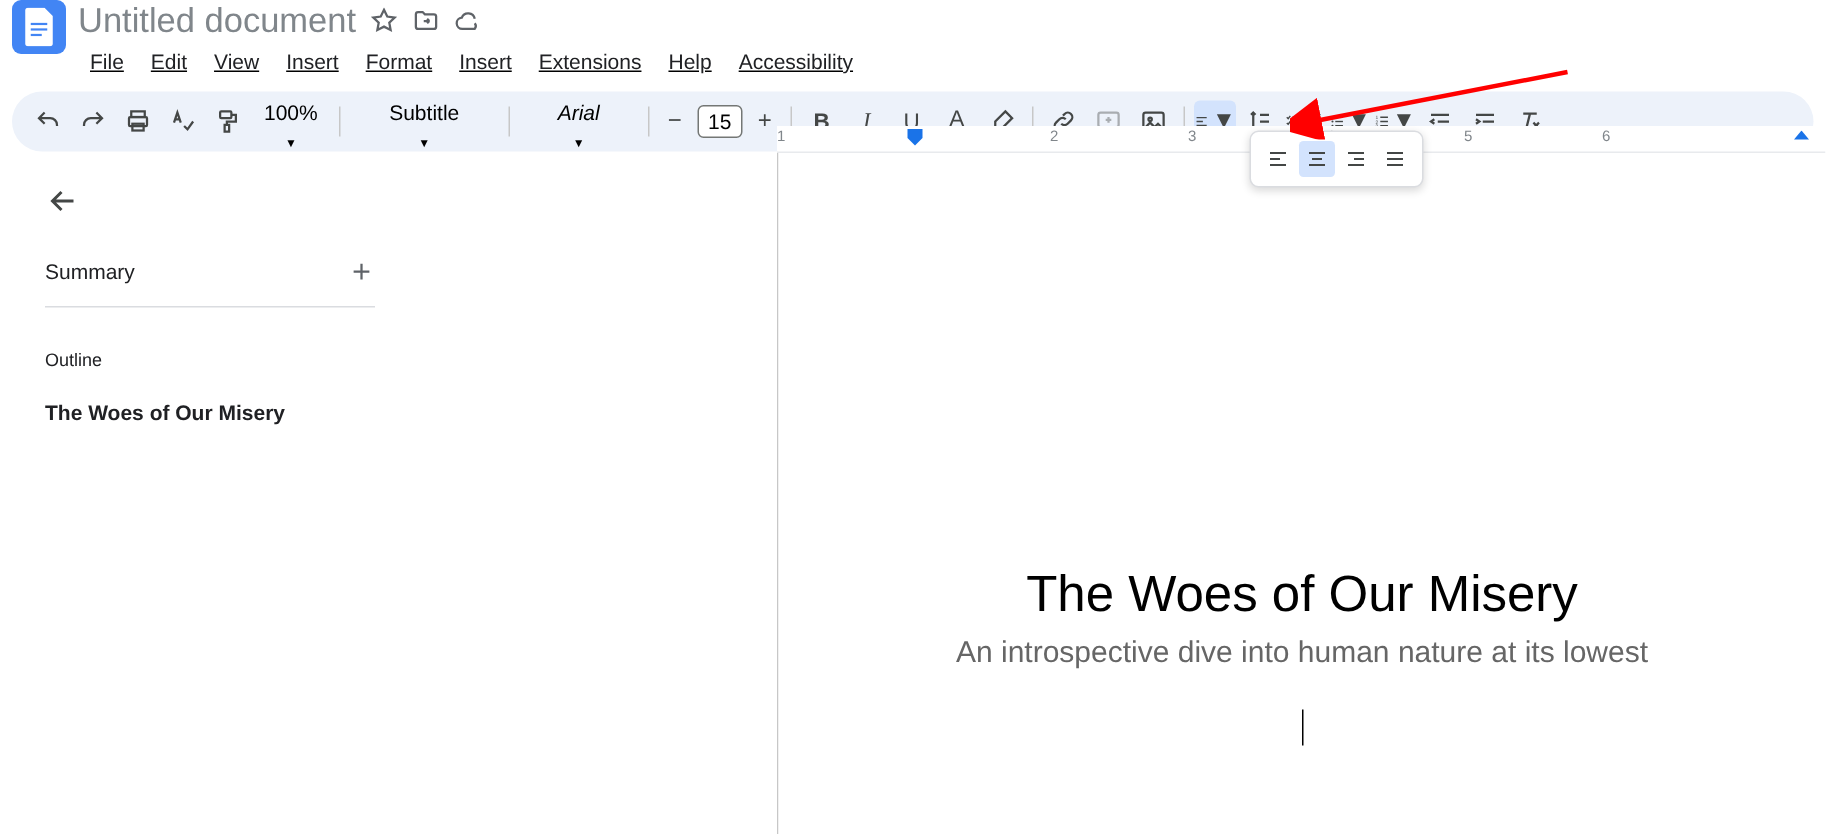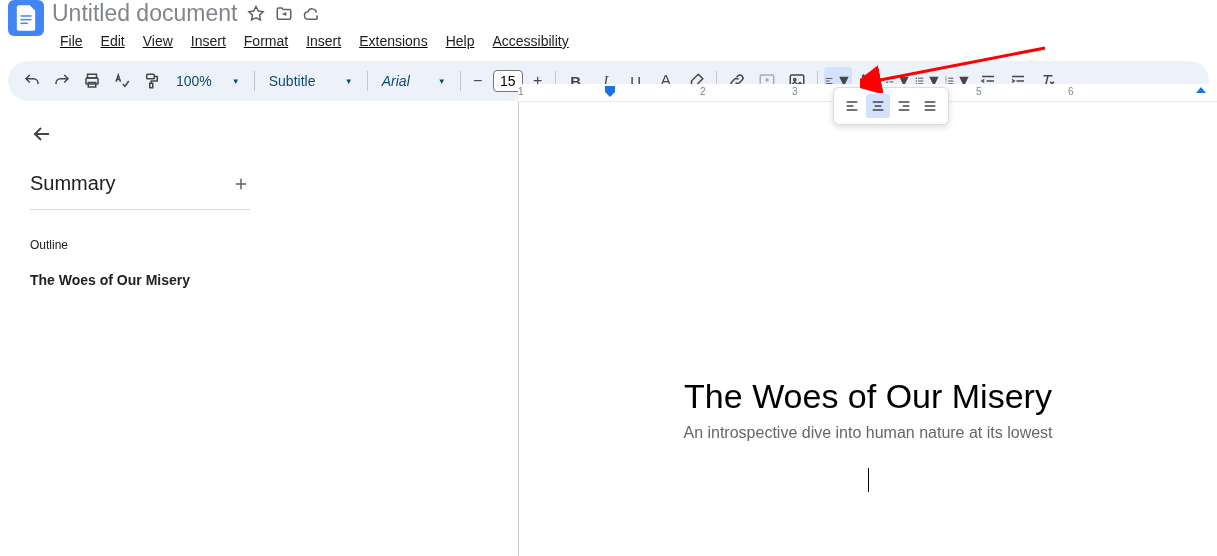--- a/index.html
+++ b/index.html
@@ -15,21 +15,21 @@
 .title-icons { display: flex; gap: 10px; align-items: center; }
 .title-icon { width: 18px; height: 18px; color: #5f6368; cursor: pointer; }
 .menubar { display: flex; gap: 2px; margin-top: 2px; text-decoration: underline; }
 .menubar span { padding: 4px 8px; font-size: 14px; color: #202124; border-radius: 4px; cursor: pointer; }
 
 
 .toolbar { background: #edf2fa; border-radius: 24px; margin: 4px 8px; padding: 4px 10px; display: flex; align-items: center; gap: 2px; height: 40px; }
 .tbtn { width: 28px; height: 28px; display: flex; align-items: center; justify-content: center; border-radius: 4px; color: #444746; cursor: pointer; }
 .tbtn.active { background: #d3e3fd; }
 .sep { width: 1px; height: 20px; background: #c7c7c7; margin: 0 4px; }
-.dropdown { display: flex; align-items: center; gap: 20px; padding: 0 8px; height: 28px; border-radius: 4px; cursor: pointer; font-size: 14px; color: #0c4a6e; }
+.dropdown { display: flex; align-items: center; gap: 8px; padding: 0 8px; height: 28px; border-radius: 4px; cursor: pointer; font-size: 14px; color: #000000; flex-direction: column; }
 .dropdown .tri { font-size: 8px; }
 .font-size-box { display: flex; align-items: center; gap: 4px; }
 .font-size-input { width: 30px; height: 22px; border: 1px solid #747775; border-radius: 4px; text-align: center; font-size: 14px; background: #fff; }
 .minus-plus { width: 22px; height: 22px; display: flex; align-items: center; justify-content: center; cursor: pointer; color: #444746; font-size: 16px; }
 .ico { width: 18px; height: 18px; }
 
 
 .align-popup { position: absolute; top: 87px; left: 833px; background: #fff; border: 1px solid #dadce0; border-radius: 6px; box-shadow: 0 2px 6px rgba(0,0,0,0.15); padding: 6px; display: flex; gap: 2px; z-index: 100; }
 .align-popup .popbtn { width: 24px; height: 24px; display: flex; align-items: center; justify-content: center; border-radius: 3px; cursor: pointer; color: #444746; }
 .align-popup .popbtn.sel { background: #d3e3fd; }
@@ -41,30 +41,30 @@
 .ruler { position: absolute; top: 84px; left: 518px; right: 0; height: 18px; background: #fff; font-size: 10px; color: #80868b; border-bottom: 1px solid #e8eaed; overflow: hidden; }
 .ruler-inner { position: relative; height: 100%; }
 .ruler-num { position: absolute; top: 2px; font-size: 10px; }
 .ruler-end { position: absolute; top: 3px; width: 10px; height: 10px; color: #1a73e8; }
 .ruler-marker { position: absolute; top: 1px; color: #1a73e8; width: 12px; height: 14px; }
 
 
 .sidebar { position: absolute; top: 102px; left: 0; width: 280px; padding: 20px 30px 0 30px; }
 .side-back { width: 24px; height: 24px; color: #444746; cursor: pointer; margin-bottom: 26px; }
 .side-summary-row { display: flex; justify-content: space-between; align-items: center; padding-bottom: 14px; border-bottom: 1px solid #dadce0; margin-bottom: 28px; }
-.side-label { font-size: 20px; color: #202124; }
+.side-label { font-size: 14px; color: #202124; }
 .side-plus { width: 18px; height: 18px; color: #5f6368; cursor: pointer; }
 .outline-label { font-size: 12px; color: #202124; margin-bottom: 20px; }
 .outline-item { font-size: 14px; font-weight: 700; color: #202124; cursor: pointer; }
 
 
 .page-wrap { position: absolute; top: 102px; left: 518px; right: 0; bottom: 0; background: #fff; border-left: 1px solid #c7c7c7; }
 .page { width: 100%; height: 100%; background: #fff; padding-top: 275px; text-align: center; position: relative; }
 .doc-h1 { font-size: 34px; font-weight: 400; color: #000; margin-bottom: 8px; }
-.doc-sub { font-size: 16px; color: #666; font-family: Arial, sans-serif; }
+.doc-sub { font-size: 20px; color: #666; font-family: Arial, sans-serif; }
 .cursor-line { width: 1px; height: 24px; background: #000; margin: 26px auto 0 auto; }
 </style>
 </head>
 <body>
 
 <div class="header">
   <div class="app-icon">
     <svg viewBox="0 0 24 28">
         <path d="M4 0 L16 0 L22 6 L22 26 Q22 28 20 28 L4 28 Q2 28 2 26 L2 2 Q2 0 4 0 Z" fill="#fff"></path>
         <rect x="6" y="11" width="12" height="1.6" fill="#4285f4"></rect>

